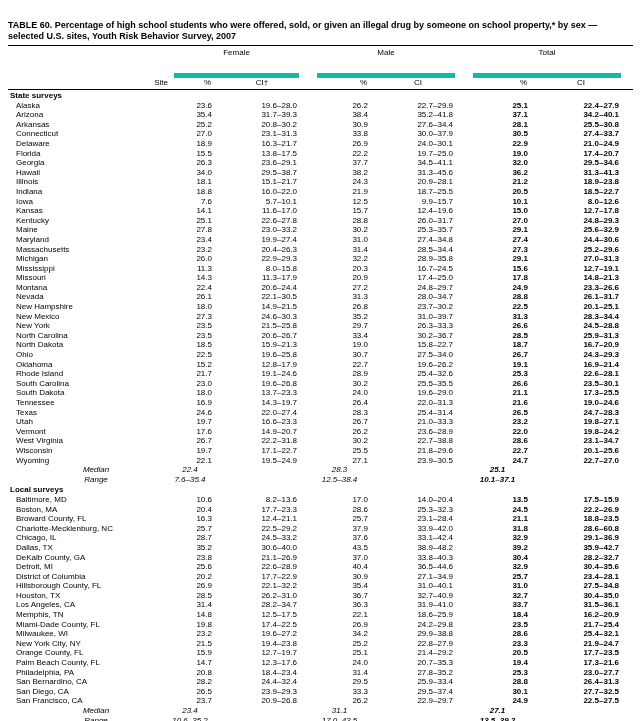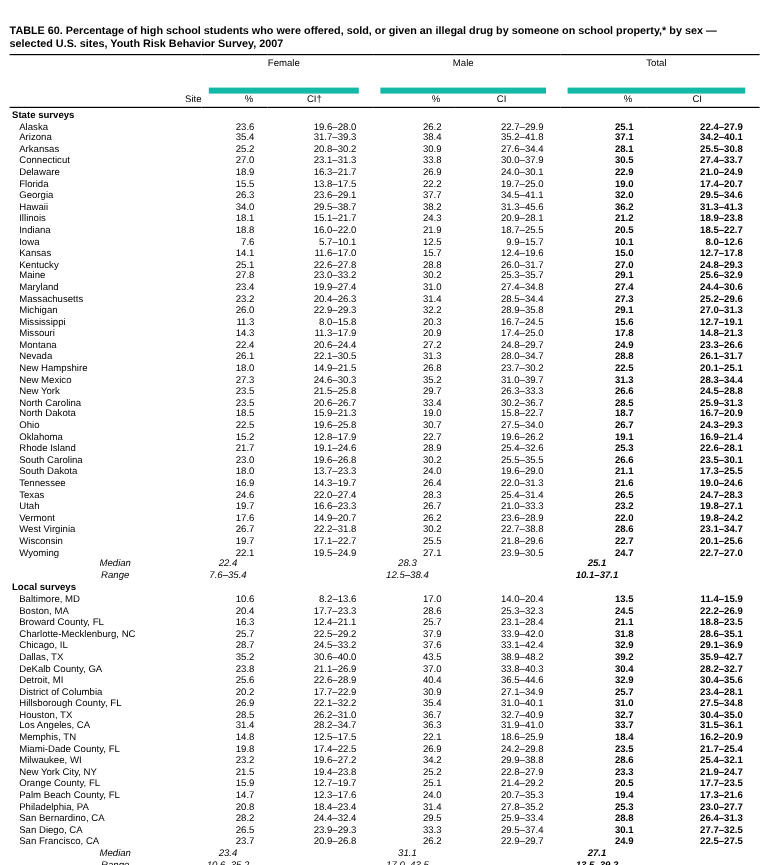--- a/index.html
+++ b/index.html
@@ -446,21 +446,21 @@
         <tr class="section-row">
           <td colspan="7">Local surveys</td>
         </tr>
         <tr>
           <td class="col-site">Baltimore, MD</td>
           <td class="col-f_pct">10.6</td>
           <td class="col-f_ci">8.2–13.6</td>
           <td class="col-m_pct">17.0</td>
           <td class="col-m_ci">14.0–20.4</td>
           <td class="col-t_pct">13.5</td>
-          <td class="col-t_ci">11.4–15.9</td>
+          <td class="col-t_ci">17.5–15.9</td>
         </tr>
         <tr>
           <td class="col-site">Boston, MA</td>
           <td class="col-f_pct">20.4</td>
           <td class="col-f_ci">17.7–23.3</td>
           <td class="col-m_pct">28.6</td>
           <td class="col-m_ci">25.3–32.3</td>
           <td class="col-t_pct">24.5</td>
           <td class="col-t_ci">22.2–26.9</td>
         </tr>
@@ -473,21 +473,21 @@
           <td class="col-t_pct">21.1</td>
           <td class="col-t_ci">18.8–23.5</td>
         </tr>
         <tr>
           <td class="col-site">Charlotte-Mecklenburg, NC</td>
           <td class="col-f_pct">25.7</td>
           <td class="col-f_ci">22.5–29.2</td>
           <td class="col-m_pct">37.9</td>
           <td class="col-m_ci">33.9–42.0</td>
           <td class="col-t_pct">31.8</td>
-          <td class="col-t_ci">28.6–35.1</td>
+          <td class="col-t_ci">28.6–60.8</td>
         </tr>
         <tr>
           <td class="col-site">Chicago, IL</td>
           <td class="col-f_pct">28.7</td>
           <td class="col-f_ci">24.5–33.2</td>
           <td class="col-m_pct">37.6</td>
           <td class="col-m_ci">33.1–42.4</td>
           <td class="col-t_pct">32.9</td>
           <td class="col-t_ci">29.1–36.9</td>
         </tr>

